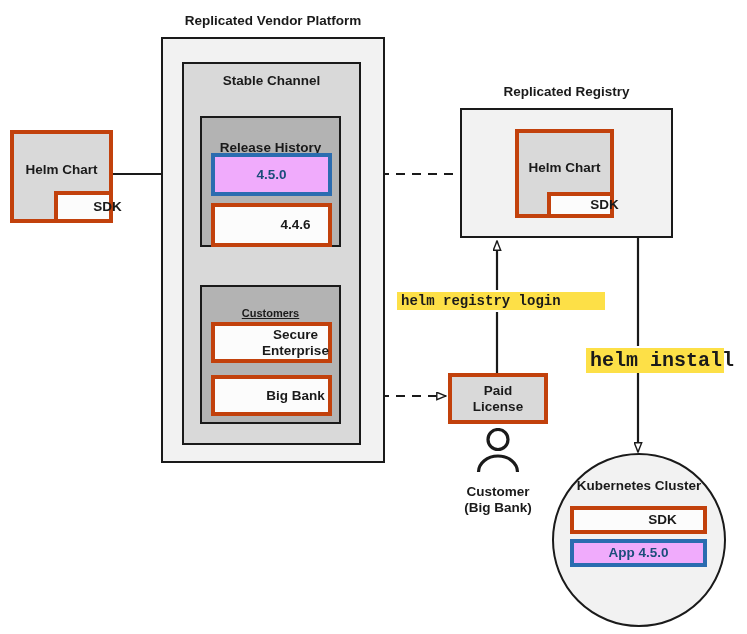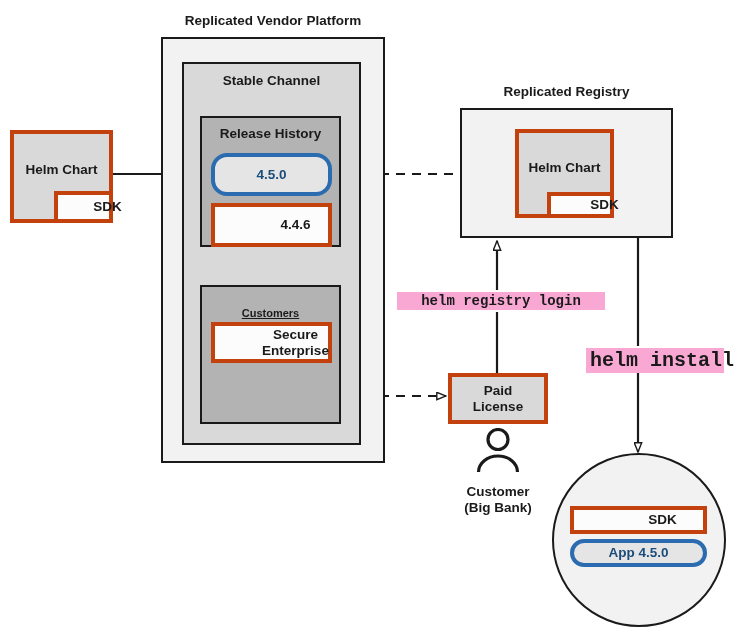--- a/index.html
+++ b/index.html
@@ -54,30 +54,29 @@
     color: #1a1a1a;
     text-align: center;
     line-height: 1.2;
     white-space: pre;
   }
   .mono-label {
     position: absolute;
     font-family: "Liberation Mono", "DejaVu Sans Mono", monospace;
     font-weight: bold;
     color: #1a1a1a;
-    text-align: center;
     white-space: pre;
-    background: #f9a8d4;
+    background: #fde047;
   }
   
   .fill-lightest { background: #f2f2f2; }
   .fill-light    { background: #d9d9d9; }
   .fill-mid      { background: #b3b3b3; }
   .fill-white    { background: #fcfcfc; padding-left: 48px; }
-  .fill-blue     { background: #e5e5e5; border-color: #2b6cb0; border-radius: 16px; }
+  .fill-blue     { background: #f0abfc; border-color: #2b6cb0; }
   .txt-blue      { color: #1a4d7a; }
 
   .circle-node {
     position: absolute;
     box-sizing: border-box;
     border: 2.5px solid #1a1a1a;
     border-radius: 50%;
     background: #f2f2f2;
   }
   .person {
@@ -128,37 +127,40 @@
 
   <div class="free-label" style="left:161px; top:13px; width:224px; font-size:13.5px;">Replicated Vendor Platform</div>
 
   <div class="lbl-container fill-lightest" style="left:161px; top:37px; width:224px; height:426px;"></div>
 
   <div class="lbl-container fill-light" style="left:182px; top:62px; width:179px; height:383px;">
     <div class="container-title" style="margin-top:9px; font-size:13.5px;">Stable Channel</div>
   </div>
 
   <div class="lbl-container fill-mid" style="left:200px; top:116px; width:141px; height:131px;">
-    <div class="container-title" style="margin-top:8px; font-size:13.5px;">Release History</div>
+    <div class="container-title" style="margin-top:22px; font-size:13.5px;">Release History</div>
   </div>
 
   <div class="node fill-blue" style="left:211px; top:153px; width:121px; height:43px; font-size:13.5px;">
     <span class="txt-blue">4.5.0</span>
   </div>
   <div class="node fill-white" style="left:211px; top:203px; width:121px; height:44px; font-size:13.5px;">
     <span>4.4.6</span>
   </div>
 
   <div class="lbl-container fill-mid" style="left:200px; top:285px; width:141px; height:139px;">
     <div class="container-title" style="margin-top:20px; font-size:11px;text-decoration:underline;">Customers</div>
   </div>
 
   <div class="node fill-white" style="left:211px; top:322px; width:121px; height:41px; font-size:13.5px;">
     <span style="white-space:pre-line;">Secure
 Enterprise</span>
+  </div>
+  <div class="node fill-white" style="left:211px; top:375px; width:121px; height:41px; font-size:13.5px;">
+    <span>Big Bank</span>
   </div>
 
   <div class="free-label" style="left:460px; top:84px; width:213px; font-size:13.5px;">Replicated Registry</div>
 
   <div class="lbl-container fill-lightest" style="left:460px; top:108px; width:213px; height:130px;"></div>
 
   <div class="node fill-light" style="left:515px; top:129px; width:99px; height:89px; font-size:13.5px;">
     <span style="transform:translateY(-6px);">Helm Chart</span>
   </div>
   <div class="node fill-white" style="left:547px; top:192px; width:67px; height:26px; font-size:13.5px;">
@@ -175,20 +177,21 @@
   </div>
 
   <svg class="person" style="left:473px; top:428px; width:50px; height:46px;" viewBox="0 0 50 46">
     <circle cx="25" cy="11.5" r="10" fill="none" stroke="#1a1a1a" stroke-width="3.2"></circle>
     <path d="M5.5,44 a19.5,16 0 0 1 39,0" fill="none" stroke="#1a1a1a" stroke-width="3.2"></path>
   </svg>
   <div class="free-label" style="left:428px; top:484px; width:140px; font-size:13.5px; white-space:pre-line;">Customer
 (Big Bank)</div>
 
   <div class="circle-node" style="left:552px; top:453px; width:174px; height:174px;"></div>
+  <div class="free-label" style="left:552px; top:478px; width:174px; font-size:13.5px;">Kubernetes Cluster</div>
 
   <div class="node fill-white" style="left:570px; top:506px; width:137px; height:28px; font-size:13.5px;">
     <span>SDK</span>
   </div>
   <div class="node fill-blue" style="left:570px; top:539px; width:137px; height:28px; font-size:13.5px;">
     <span class="txt-blue">App 4.5.0</span>
   </div>
 
 </div>
 

